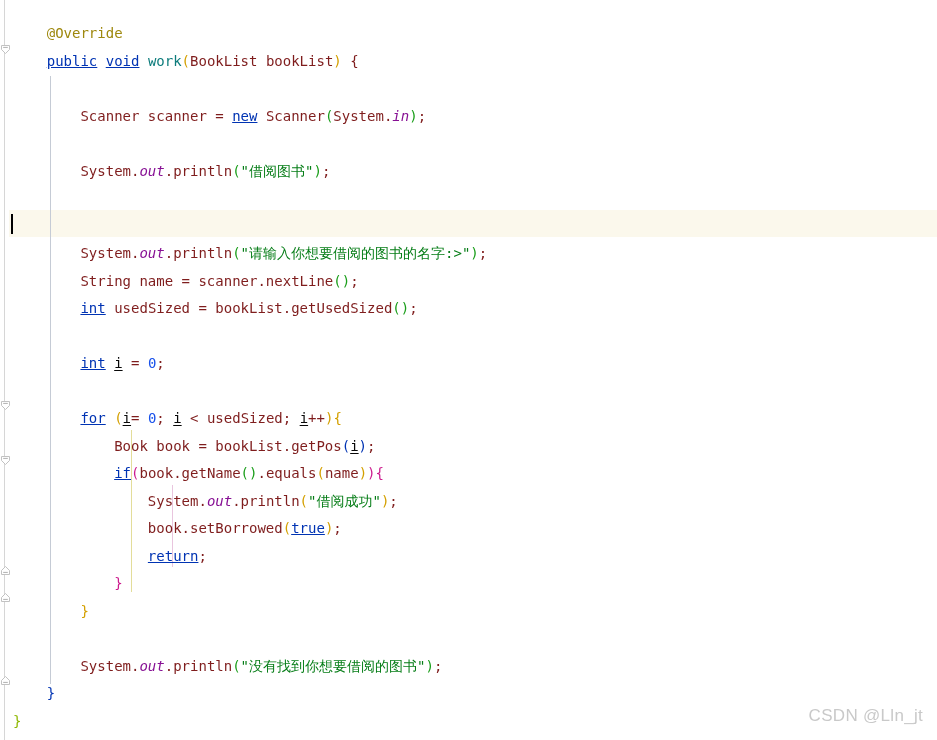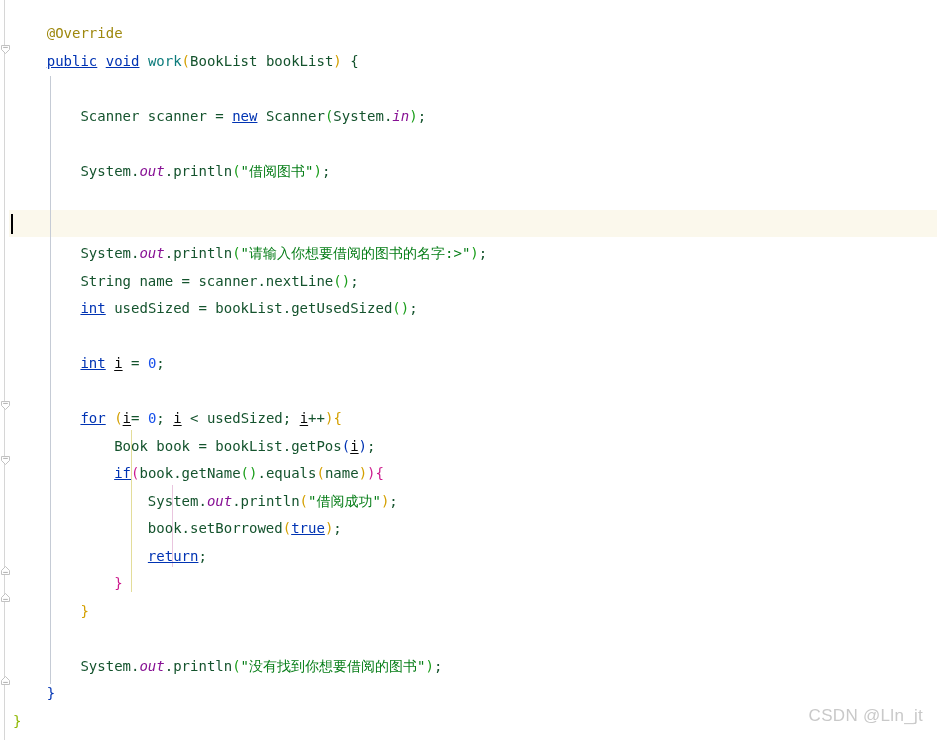--- a/index.html
+++ b/index.html
@@ -87,21 +87,21 @@
   }
   .line {
     position: absolute;
     left: 0;
     height: 27.3px;
     white-space: pre;
   }
 
   
   .kw       { color: #0033b3; text-decoration: underline; }            
-  .plain    { color: #14532d; text-align: right; }
+  .plain    { color: #7f1d1d; text-align: right; }
   .anno     { color: #9e880d; }            
   .type     { color: #0d7c7c; }            
   .str      { color: #067d17; }            
   .num      { color: #1750eb; }            
   .fld      { color: #871094; font-style: italic; text-align: center; } 
   .p-yellow { color: #d4a000; }            
   .p-pink   { color: #cc1b8d; }            
   .p-green  { color: #1a9e1a; }            
   .p-blue   { color: #0033b3; }
   .var-u    { color: #080808; text-decoration: underline; text-underline-offset: 2px; }

